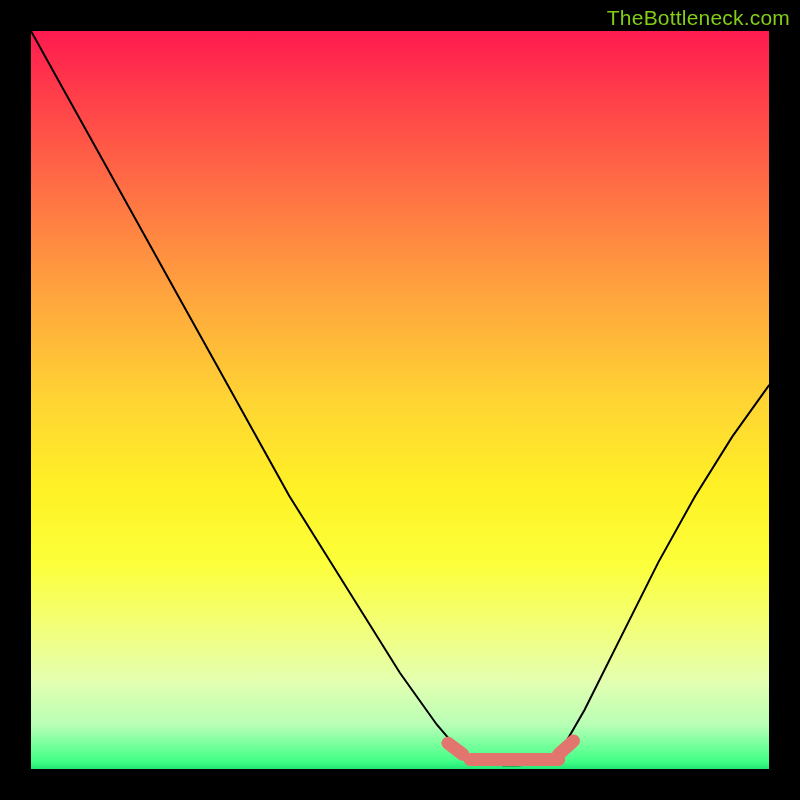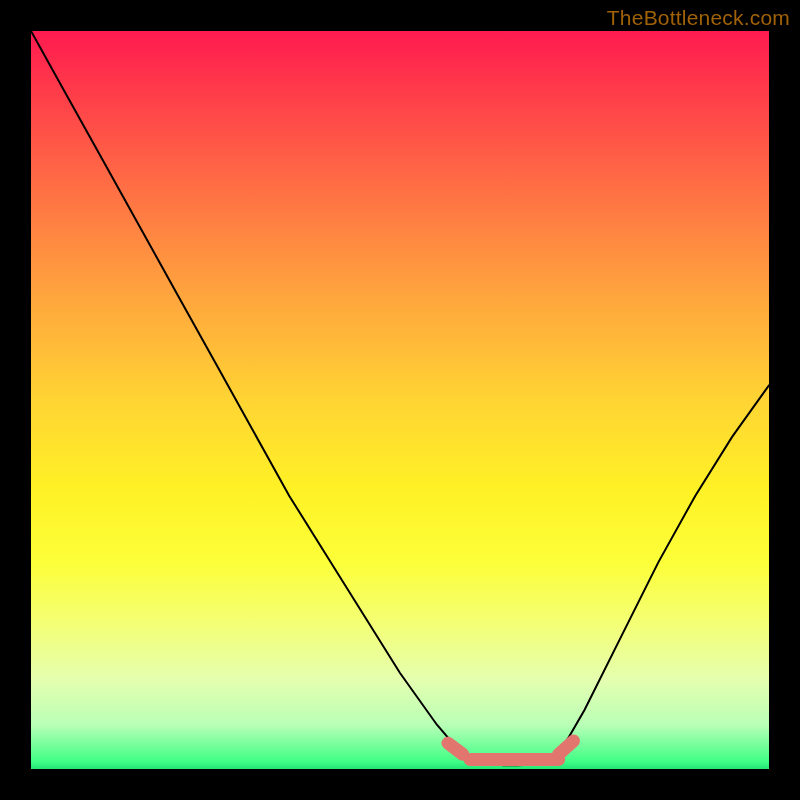--- a/index.html
+++ b/index.html
@@ -45,21 +45,21 @@
       #e4ffb0 88%,
       #b9ffb6 94%,
       #40ff86 99%,
       #22e574 100%
     );
   }
   .watermark {
     position: absolute;
     top: 6px;
     right: 10px;
-    color: #a16207;
+    color: #84cc16;
     font-size: 21px;
     letter-spacing: 0.2px;
     font-weight: 500;
   }
   svg.overlay {
     position: absolute;
     left: 0;
     top: 0;
     width: 738px;
     height: 738px;

